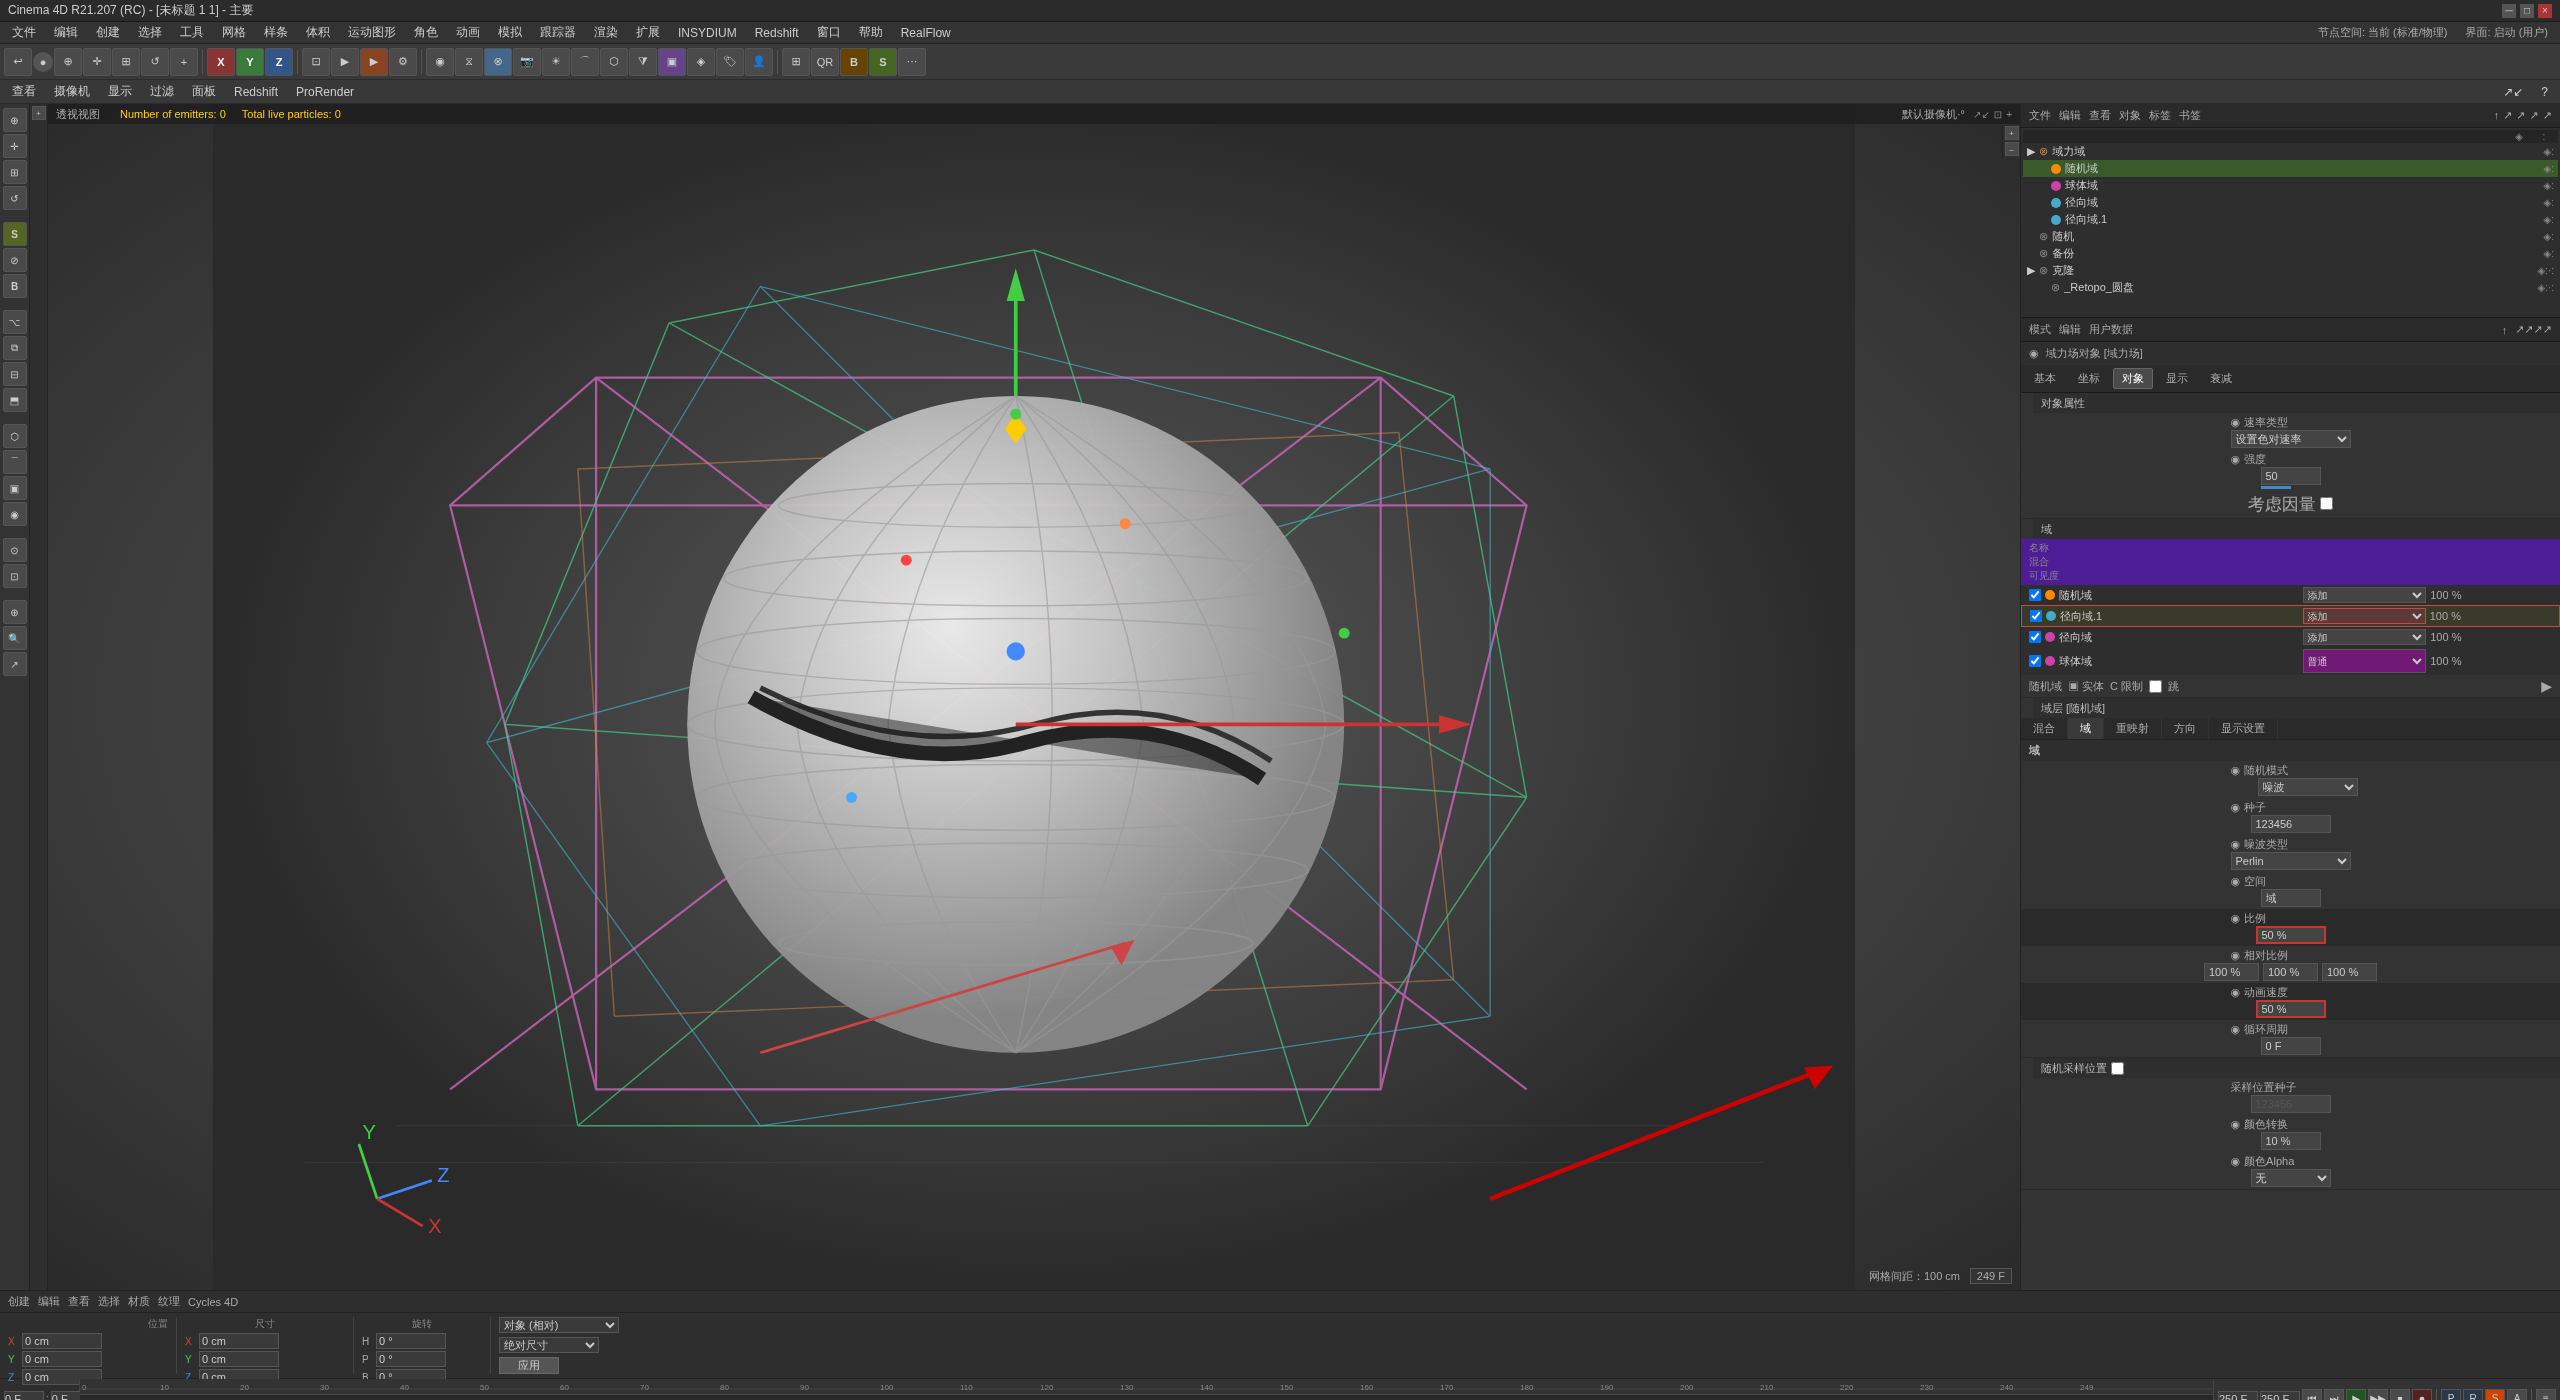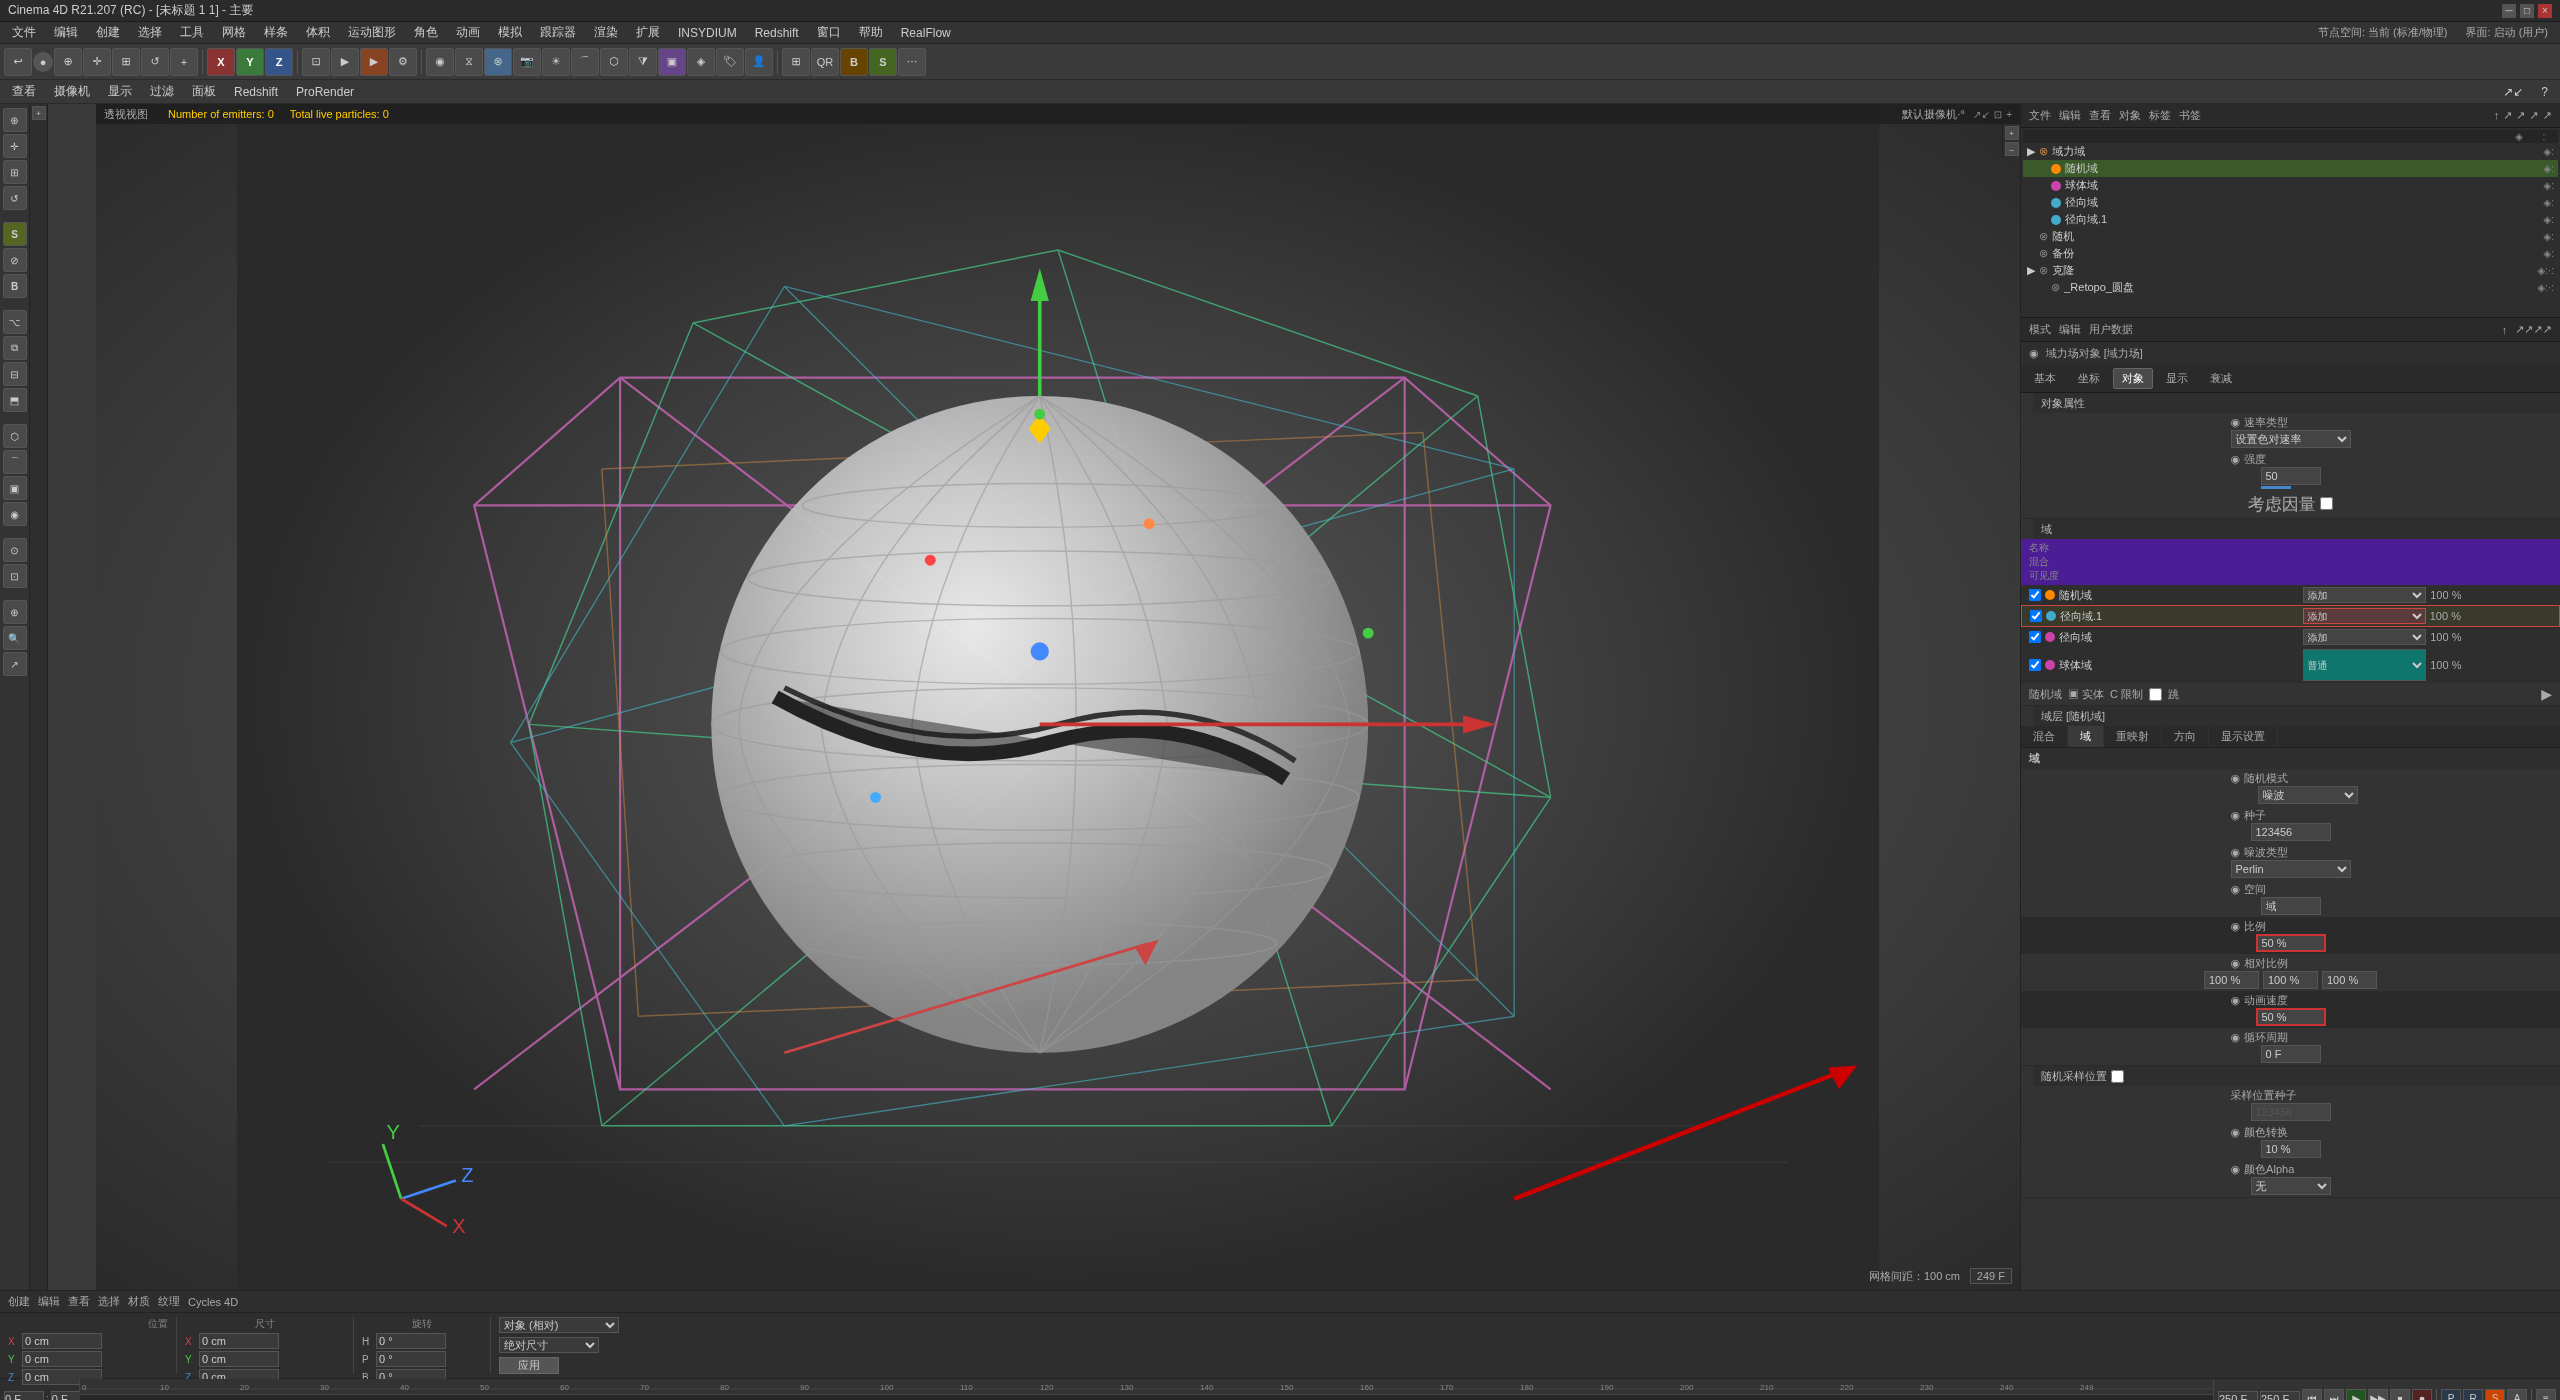--- a/index.html
+++ b/index.html
@@ -137,21 +137,20 @@
       display: flex; align-items: center; justify-content: center;
       border-radius: 2px;
     }
 
     
     #viewport-area {
       flex: 1;
       position: relative;
       background: #4a4a4a;
       overflow: hidden;
-      margin-left: 48px;
     }
 
     
     #right-panel {
       width: 540px;
       background: #333;
       border-left: 1px solid #222;
       display: flex;
       flex-direction: column;
       overflow: hidden;
@@ -818,21 +817,21 @@
           <select style="flex:1;background:#444;border:1px solid #555;color:#ccc;font-size:10px;height:16px;">
             <option>添加</option>
           </select>
           <span style="flex:1;font-size:11px;color:#aaa;padding-left:4px;">100 %</span>
         </div>
 
         <div class="domain-row" style="display:flex;align-items:center;padding:2px 8px;min-height:20px;background:#2e2e2e;">
           <input type="checkbox" checked="" style="margin-right: 4px; width: 12px; height: 12px;">
           <span style="width:10px;height:10px;border-radius:50%;background:#cc44aa;display:inline-block;margin-right:4px;"></span>
           <span style="flex:2;font-size:11px;">球体域</span>
-          <select style="flex:1;background:#0f766e;border:1px solid #555;color:#ccc;font-size:10px;height:32px;">
+          <select style="flex:1;background:#701a75;border:1px solid #555;color:#ccc;font-size:10px;height:24px;">
             <option>普通</option>
           </select>
           <span style="flex:1;font-size:11px;color:#aaa;padding-left:4px;">100 %</span>
         </div>
 
         <div style="padding:3px 8px;font-size:11px;color:#aaa;display:flex;align-items:center;gap:6px;">
           <span>随机域</span>
           <span>▣ 实体</span>
           <span>C 限制</span>
           <input type="checkbox" style="">

